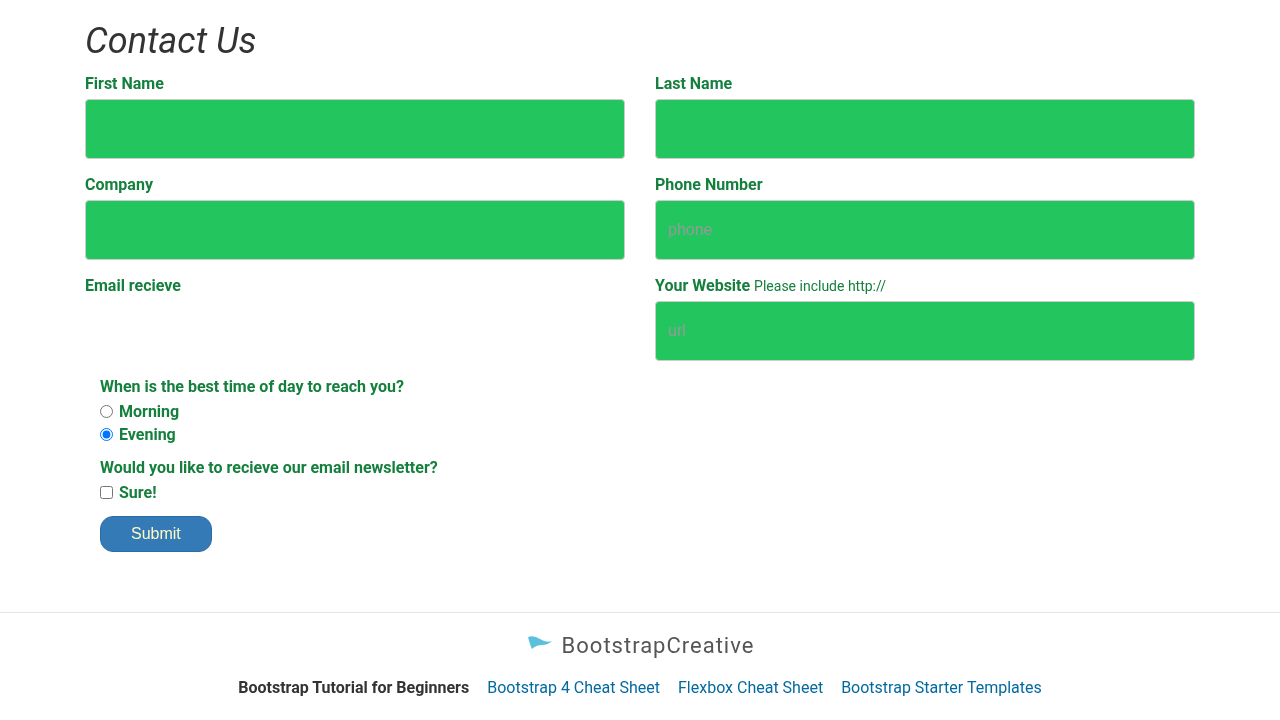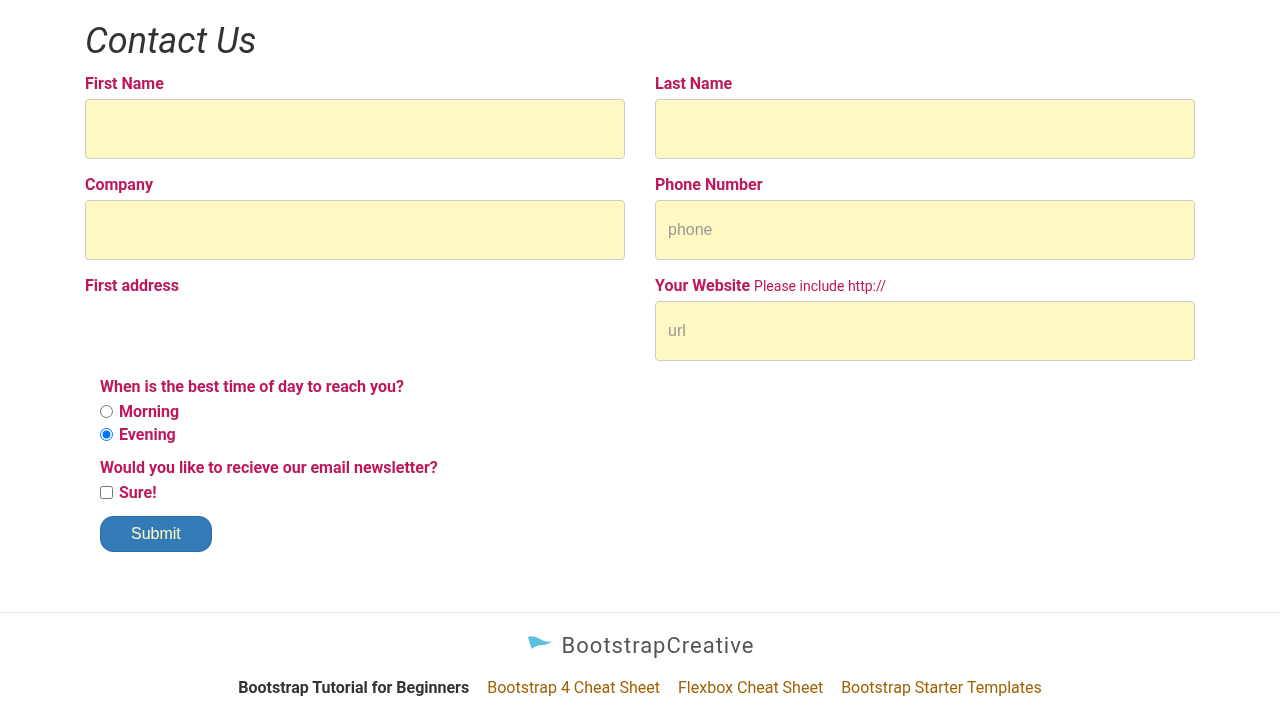--- a/index.html
+++ b/index.html
@@ -40,33 +40,33 @@
       flex: 0 0 100%;
       max-width: 100%;
       padding: 0 15px;
       margin-bottom: 12px;
     }
     label {
       display: block;
       font-weight: 700;
       font-size: 16px;
       margin-bottom: 6px;
-      color: #be185d;
+      color: #15803d;
     }
     label .hint {
       font-weight: 400;
       font-size: 14px;
     }
     input[type="text"] {
       width: 100%;
       padding: 20px 12px;
       font-size: 16px;
       border: 1px solid #ccc;
       border-radius: 4px;
-      background: #fef9c3;
+      background: #22c55e;
       color: #555;
     }
     input[type="text"]::placeholder {
       color: #999;
     }
     .radio-group, .checkbox-group {
       margin-bottom: 14px;
     }
     .radio-item, .checkbox-item {
       display: flex;
@@ -109,21 +109,21 @@
       color: #555;
       letter-spacing: 1px;
     }
     .footer-links {
       display: flex;
       justify-content: center;
       gap: 18px;
       flex-wrap: wrap;
     }
     .footer-links a {
-      color: #a16207;
+      color: #0369a1;
       text-decoration: none;
       font-size: 16px;
     }
     .footer-links a.active {
       font-weight: 700;
       color: #333;
     }
   </style>
 </head>
 <body>
@@ -148,21 +148,21 @@
       <input type="text" placeholder="" style="">
     </div>
     <div class="col">
       <label>Phone Number</label>
       <input type="text" placeholder="phone" style="">
     </div>
   </div>
 
   <div class="row">
     <div class="col">
-      <label>First address</label>
+      <label>Email recieve</label>
     </div>
     <div class="col">
       <label><span>Your Website </span><span class="hint">Please include http://</span></label>
       <input type="text" placeholder="url" style="">
     </div>
   </div>
 
   <div class="col-full">
     <label>When is the best time of day to reach you?</label>
     <div class="radio-group">

